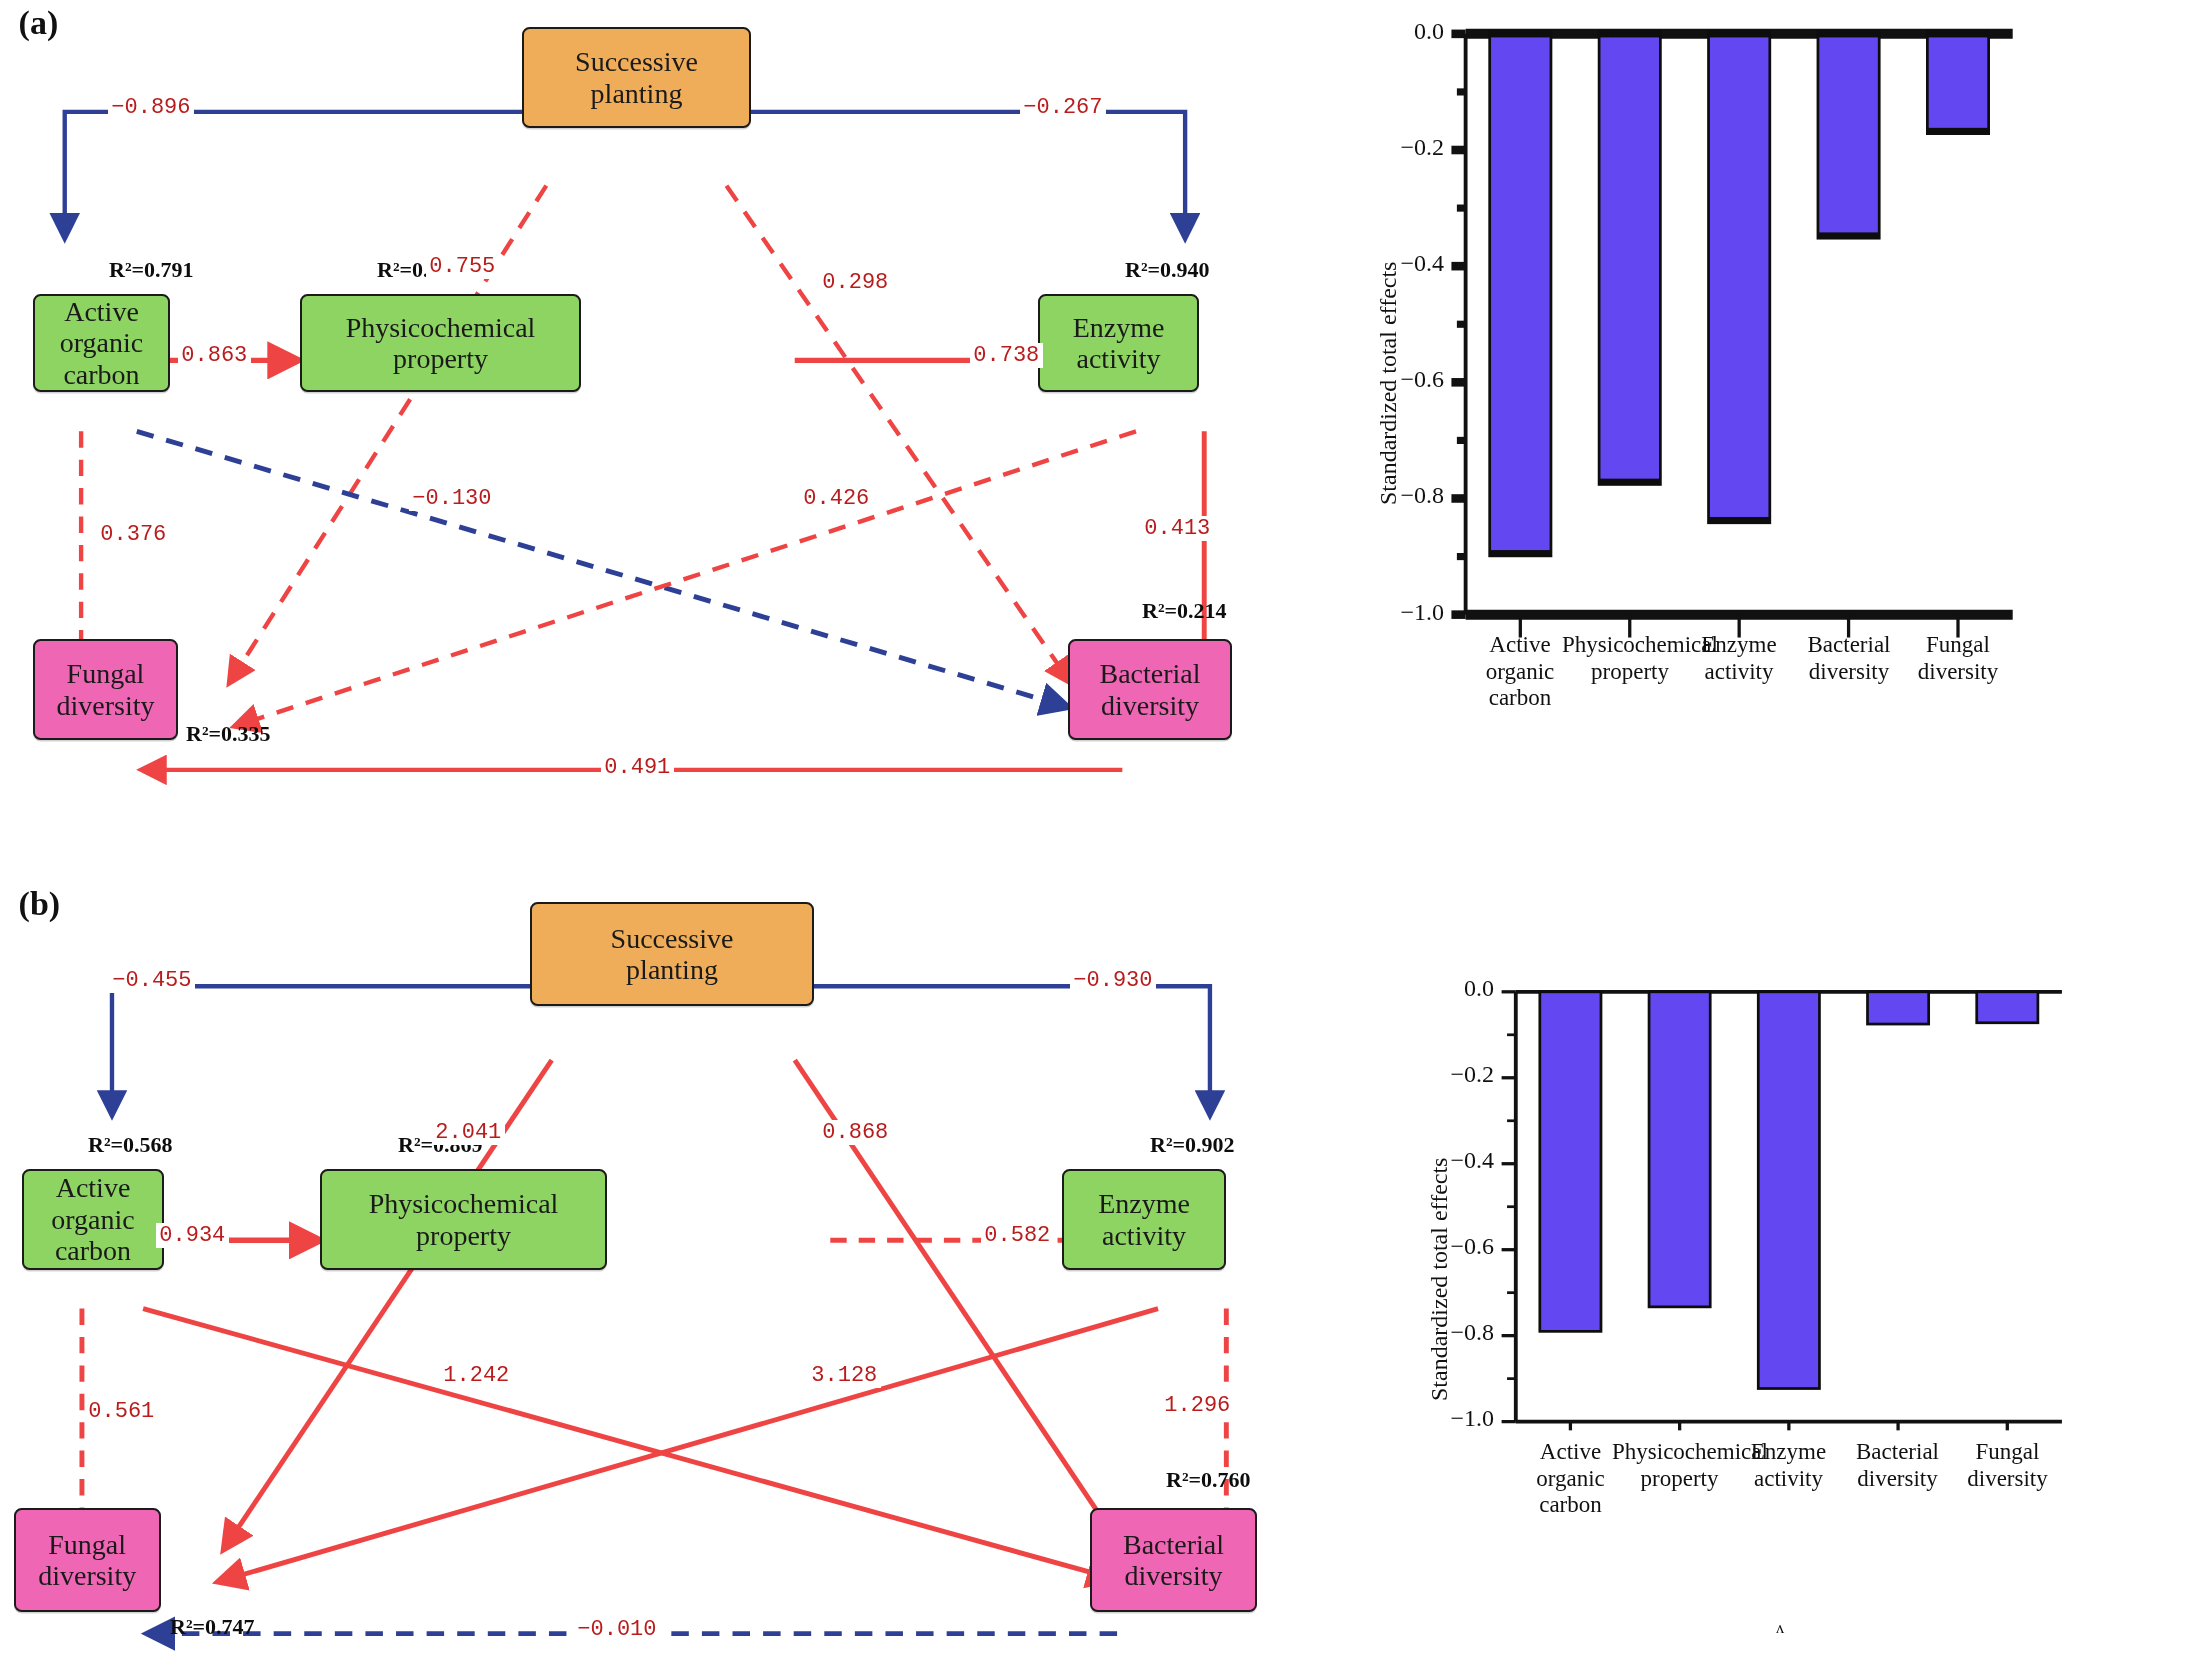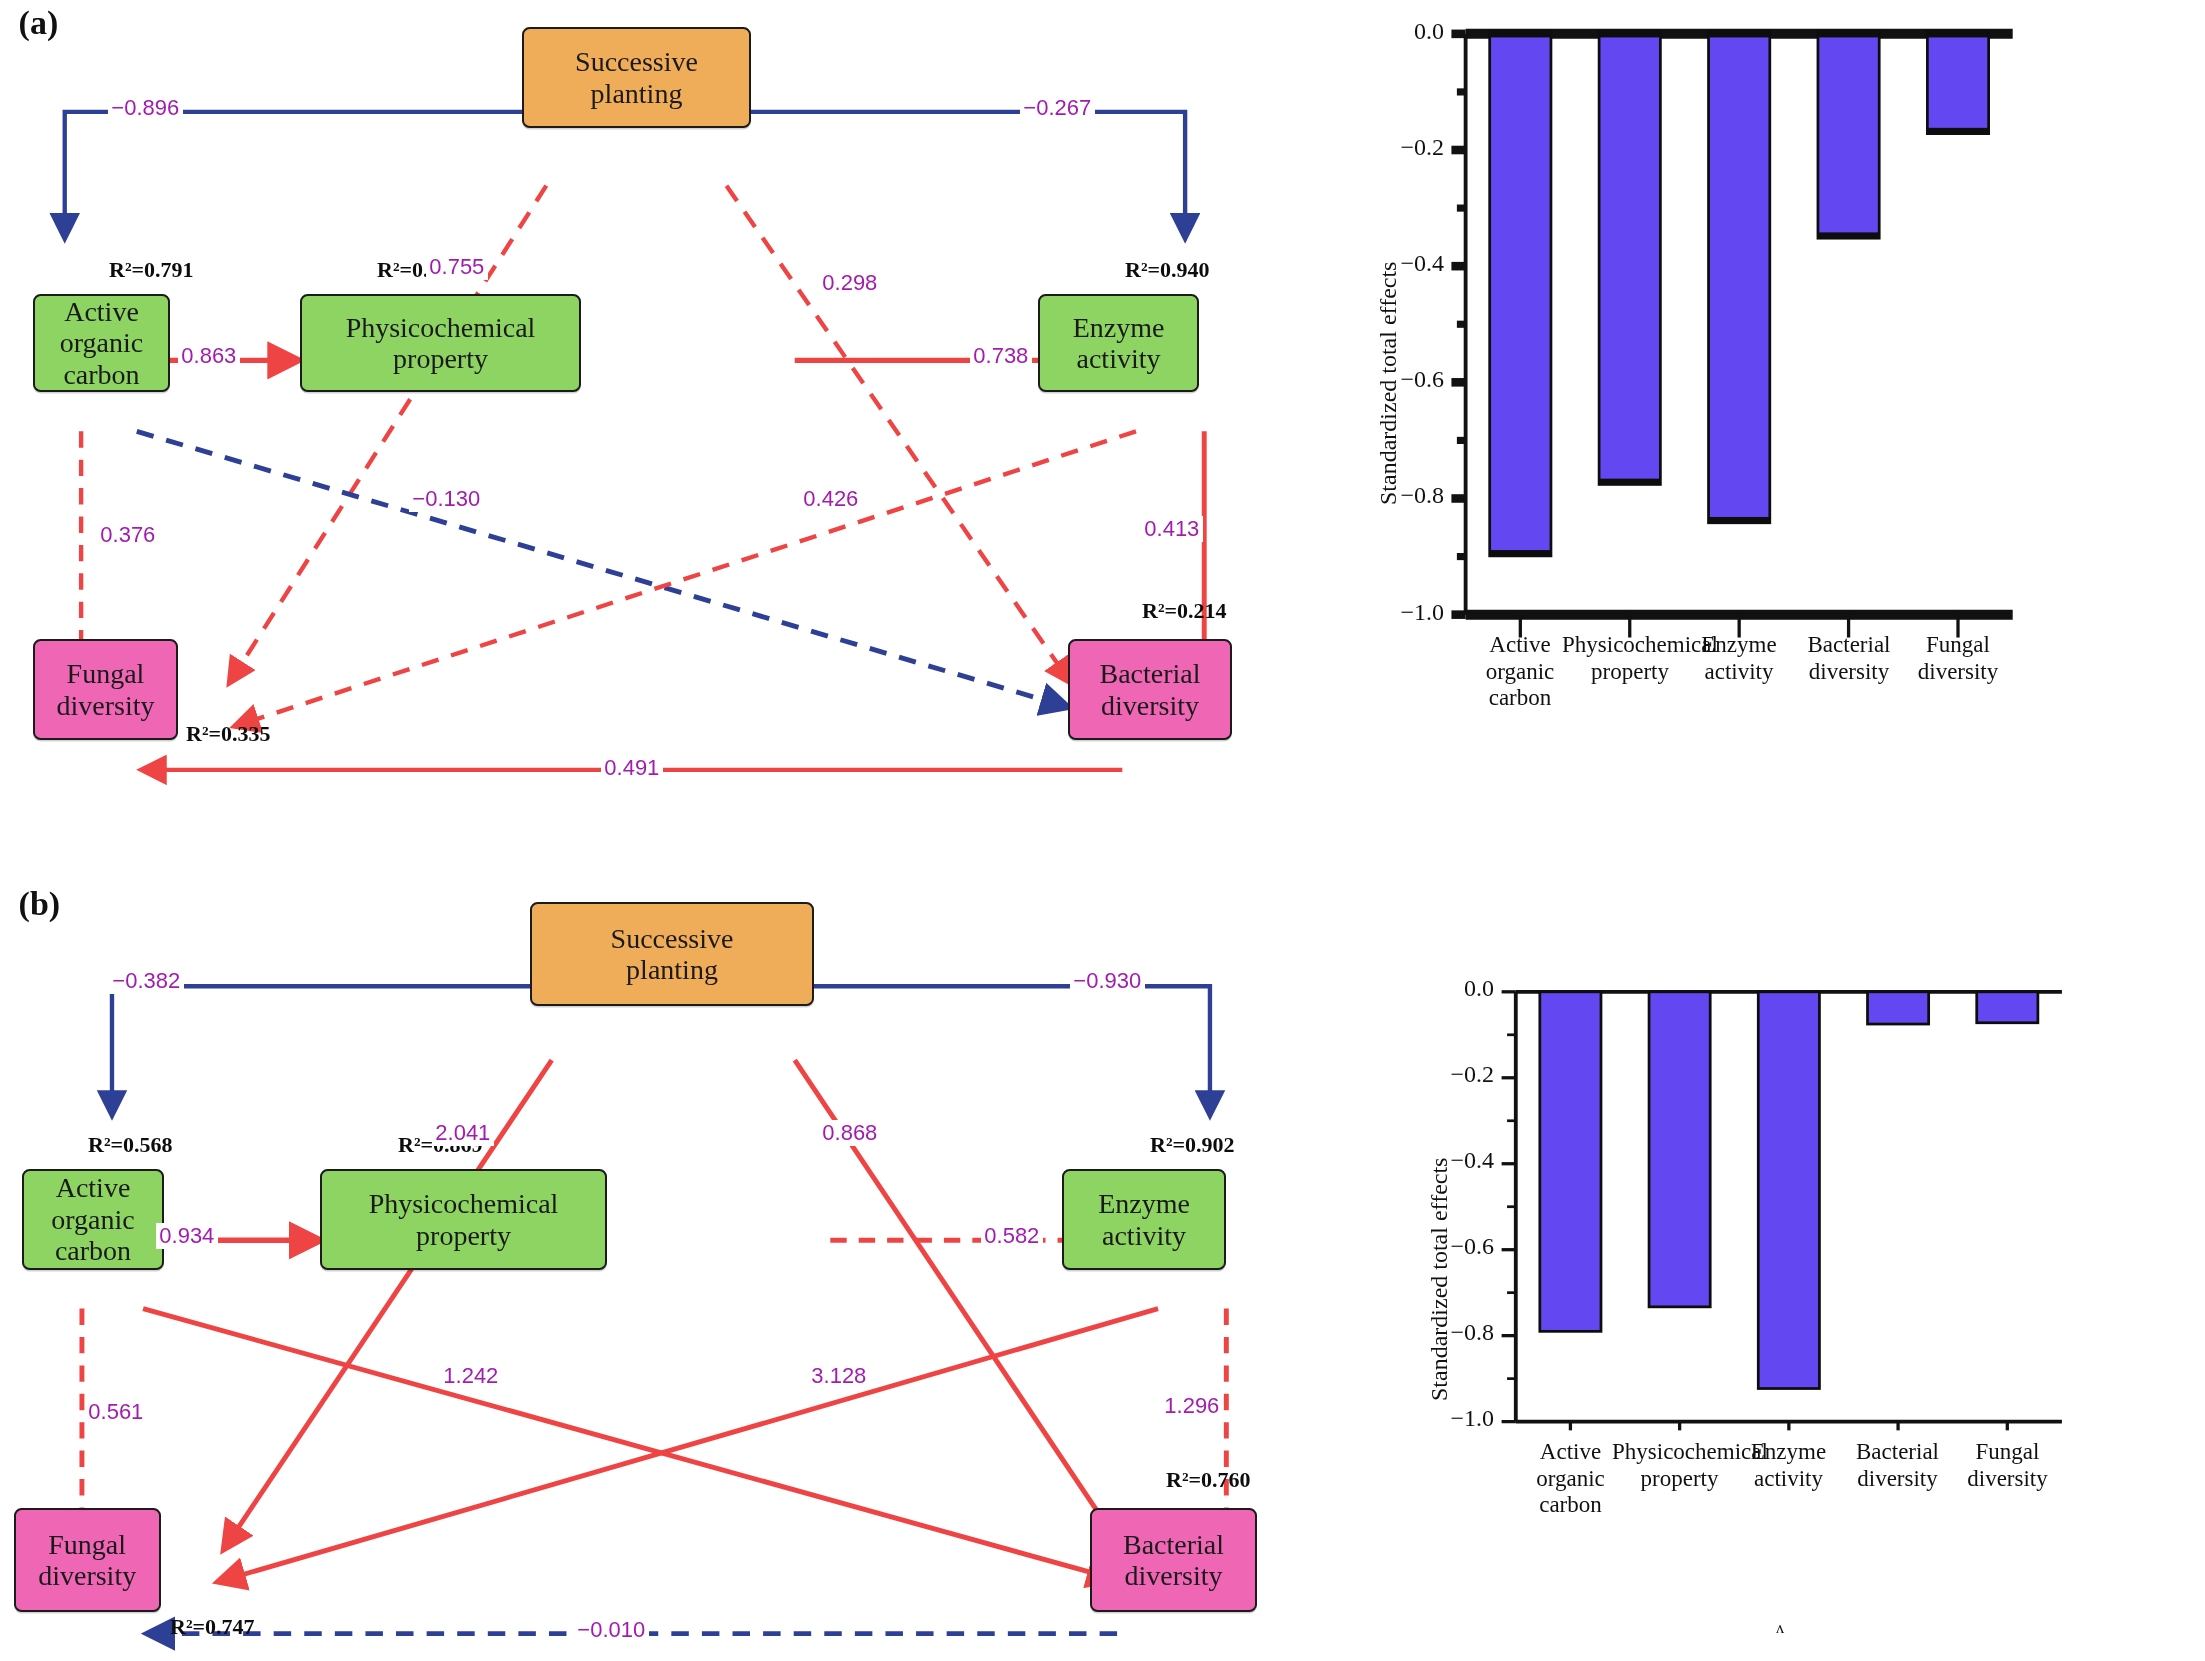--- a/index.html
+++ b/index.html
@@ -56,25 +56,25 @@
     font-weight: bold;
     font-size: 22px;
     color: #0d0d0d;
     white-space: nowrap;
     font-family: "Liberation Serif", "DejaVu Serif", serif;
   }
 
   .elabel {
     position: absolute;
     font-size: 22px;
-    color: #a21caf;
+    color: #b91c1c;
     white-space: nowrap;
     background: #ffffff;
     padding: 0 3.3px;
-    font-family: Liberation Sans, sans-serif;
+    font-family: Liberation Mono, monospace;
   }
 
   
   .chart { position: absolute; }
   .chart svg { position: absolute; left:0; top:0; }
   .ylab {
     position: absolute;
     font-size: 24px;
     color: #111111;
     transform-origin: 0 0;
@@ -336,21 +336,21 @@
 diversity</span>
       </div>
       <div class="r2" style="left:170px; top:743px;margin-top:24px;">R²=0.747</div>
 
       <div class="node pink" style="left:1090px; top:661px; width:167px; height:104px;">
         <span style="white-space:pre-line">Bacterial
 diversity</span>
       </div>
       <div class="r2" style="left:1166px; top:620px;">R²=0.760</div>
 
-      <div class="elabel" style="left:109px; top:121px;">−0.382</div>
+      <div class="elabel" style="left:109px; top:121px;">−0.455</div>
       <div class="elabel" style="left:1038px; top:121px;margin-left:32px;">−0.930</div>
       <div class="elabel" style="left:432px; top:273px;">2.041</div>
       <div class="elabel" style="left:819px; top:273px;">0.868</div>
       <div class="elabel" style="left:156px; top:376px;">0.934</div>
       <div class="elabel" style="left:981px; top:376px;">0.582</div>
       <div class="elabel" style="left:85px; top:552px;">0.561</div>
       <div class="elabel" style="left:440px; top:516px;">1.242</div>
       <div class="elabel" style="left:808px; top:516px;">3.128</div>
       <div class="elabel" style="left:1161px; top:546px;">1.296</div>
       <div class="elabel" style="left:566px; top:770px;margin-left:8px;">−0.010</div>

